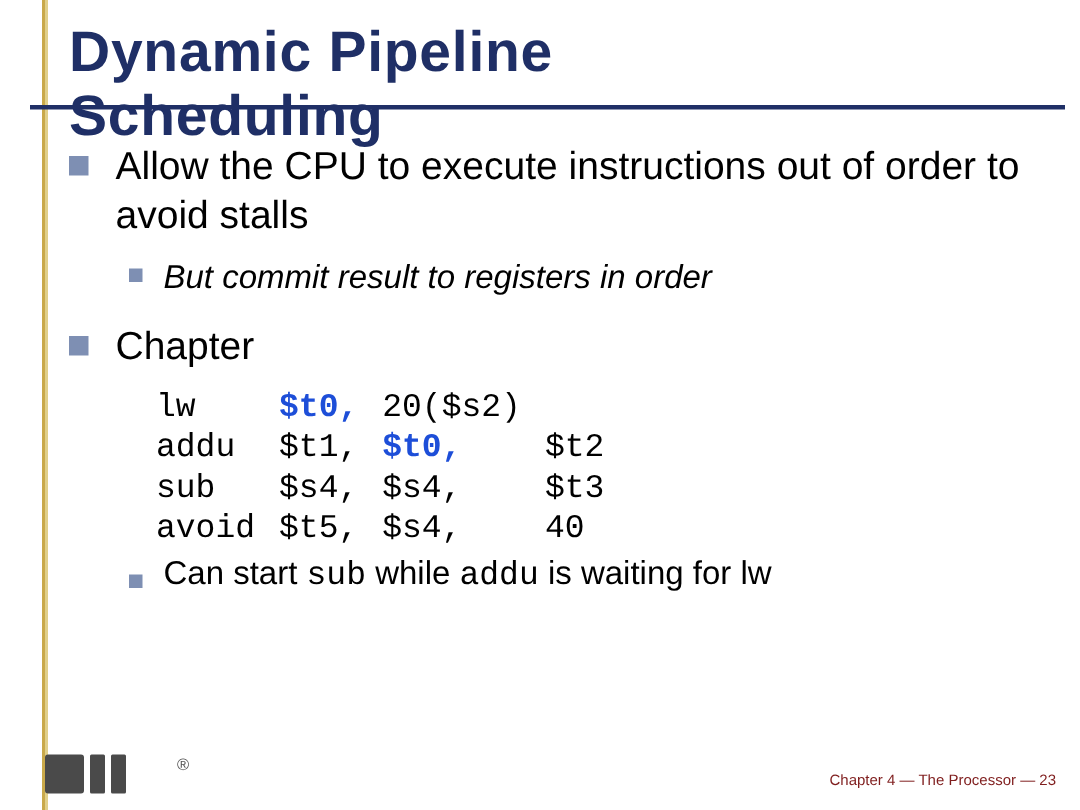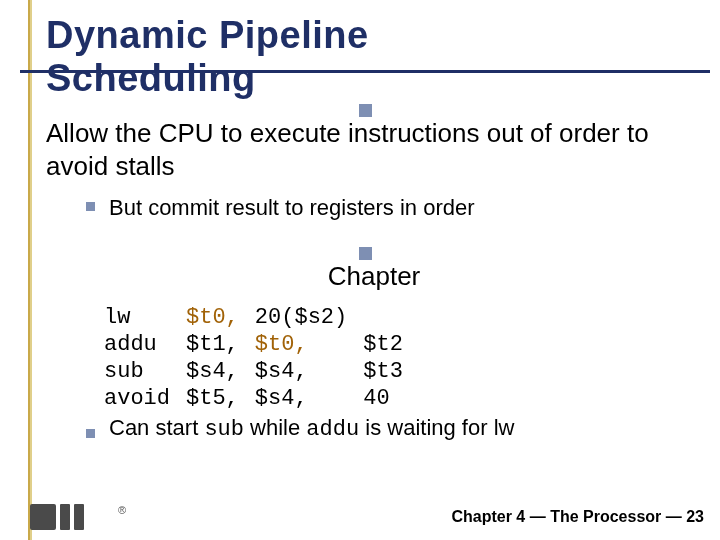--- a/index.html
+++ b/index.html
@@ -10,45 +10,45 @@
   .vline { position: absolute; left: 28px; top: 0; width: 2px; height: 540px; background: #c9a94a; }
   .vline2 { position: absolute; left: 30px; top: 0; width: 2px; height: 540px; background: #e0cf8a; }
 
   
   .title { position: absolute; left: 46px; top: 14px; font-size: 38px; color: #1f2f66; font-weight: bold; letter-spacing: 0.5px; }
   .hline { position: absolute; left: 20px; top: 70px; width: 690px; height: 3px; background: #1f2f66; }
 
   
   .body { position: absolute; left: 46px; top: 94px; width: 656px; }
 
-  .b1 { display: flex; align-items: center; margin-bottom: 12px; flex-direction: column; }
+  .b1 { display: flex; align-items: flex-start; margin-bottom: 12px; }
   .b1 .bullet { flex: 0 0 auto; width: 13px; height: 13px; background: #7e8fb3; margin-top: 10px; margin-right: 18px; }
   .b1 .text { font-size: 26px; line-height: 1.25; }
 
   .b2 { display: flex; align-items: flex-start; margin-left: 40px; margin-bottom: 14px; }
   .b2 .bullet { flex: 0 0 auto; width: 9px; height: 9px; background: #7e8fb3; margin-top: 8px; margin-right: 14px; }
-  .b2 .text { font-size: 22px; line-height: 1.3; }
+  .b2 .text { font-size: 22px; line-height: 1.3; font-style: italic; }
 
   .code { margin-left: 58px; margin-bottom: 2px; }
   .code table { border-collapse: collapse; }
   .code td { font-family: "Courier New", Courier, monospace; font-size: 22px; padding: 1px 0; padding-right: 16px; white-space: nowrap; }
-  .gray { color: #a16207; }
+  .gray { color: #1d4ed8; font-weight: bold; }
 
   .b3 { display: flex; align-items: center; margin-left: 40px; }
   .b3 .bullet { flex: 0 0 auto; width: 9px; height: 9px; background: #7e8fb3; margin-top: 8px; margin-right: 14px; }
   .b3 .text { font-size: 22px; line-height: 1.3; }
   .mono { font-family: "Courier New", Courier, monospace; }
 
   
   .footer { position: absolute; left: 0; bottom: 0; width: 720px; height: 58px; }
   .logo { position: absolute; left: 30px; bottom: 6px; }
   .logo-sq { display: inline-block; width: 26px; height: 26px; background: #4a4a4a; margin-right: 4px; border-radius: 2px; }
   .logo-bar { display: inline-block; width: 10px; height: 26px; background: #4a4a4a; margin-right: 4px; border-radius: 1px; }
   .reg { position: absolute; left: 118px; bottom: 24px; font-size: 11px; color: #555; }
-  .pagefoot { position: absolute; right: 16px; bottom: 14px; font-size: 16px; font-weight: bold; color: #000000; }
+  .pagefoot { position: absolute; right: 16px; bottom: 14px; font-size: 10px; font-weight: normal; color: #7f1d1d; }
 </style>
 </head>
 <body>
 
 <div class="slide">
   <div class="vline"></div>
   <div class="vline2"></div>
 
   <div class="title">Dynamic Pipeline Scheduling</div>
   <div class="hline"></div>

